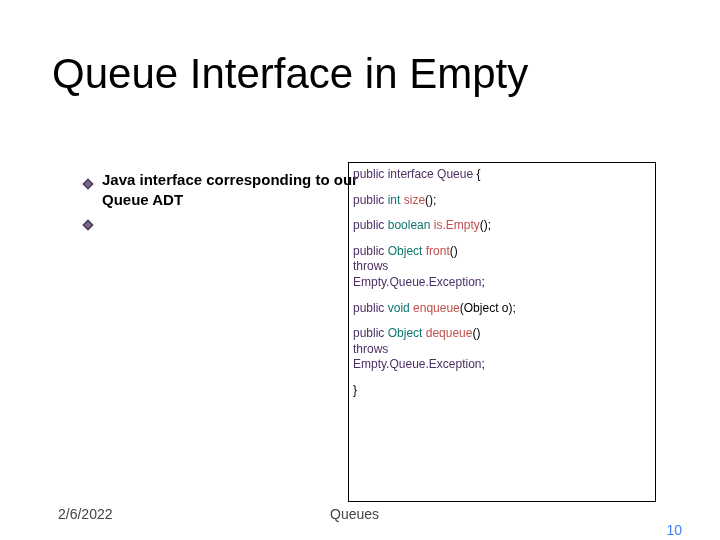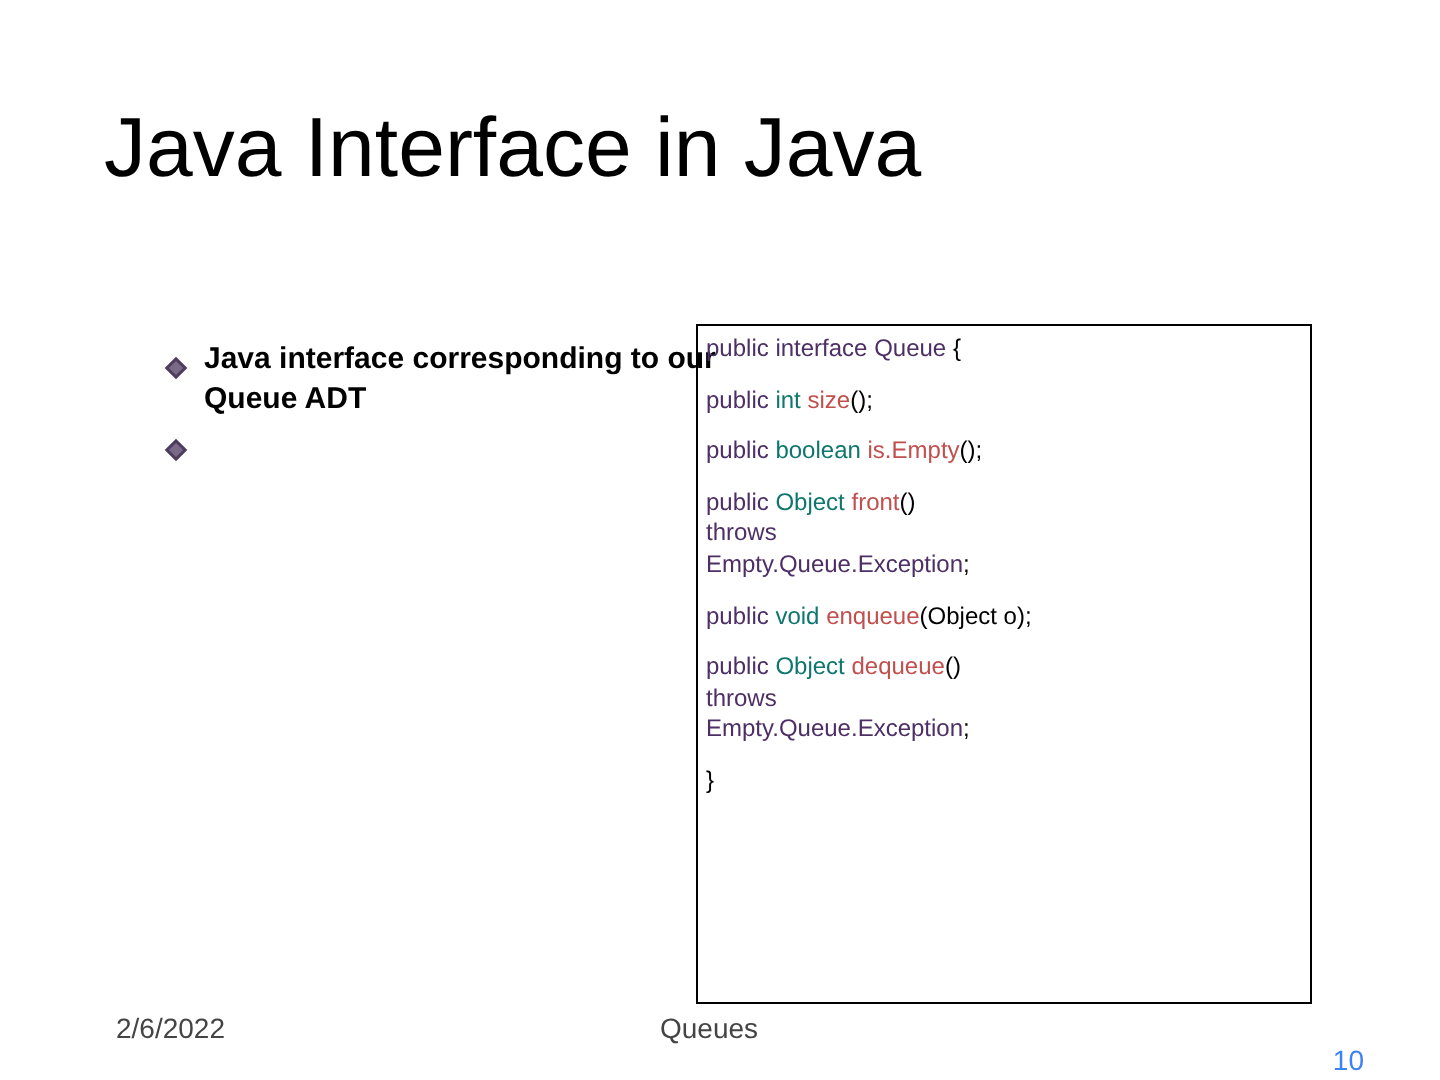--- a/index.html
+++ b/index.html
@@ -91,21 +91,21 @@
     right: 38px;
     bottom: 2px;
     font-size: 14px;
     color: #3b82f6;
     font-family: Verdana, Geneva, sans-serif;
   }
 </style>
 </head>
 <body>
 
-<div class="title">Java Interface in Java</div>
+<div class="title">Queue Interface in Empty</div>
 
 <div class="bullets">
   <div class="bullet-item">
     <span class="bullet-icon">
       <svg width="12" height="12" viewBox="0 0 12 12">
           <rect x="2" y="2" width="8" height="8" transform="rotate(45 6 6)" fill="#4d3c5c"></rect>
           <rect x="3.5" y="3.5" width="5" height="5" transform="rotate(45 6 6)" fill="#7a6a88"></rect>
         </svg>
     </span>
     <span>Java interface corresponding to our Queue ADT</span><span class="class-name"></span>

